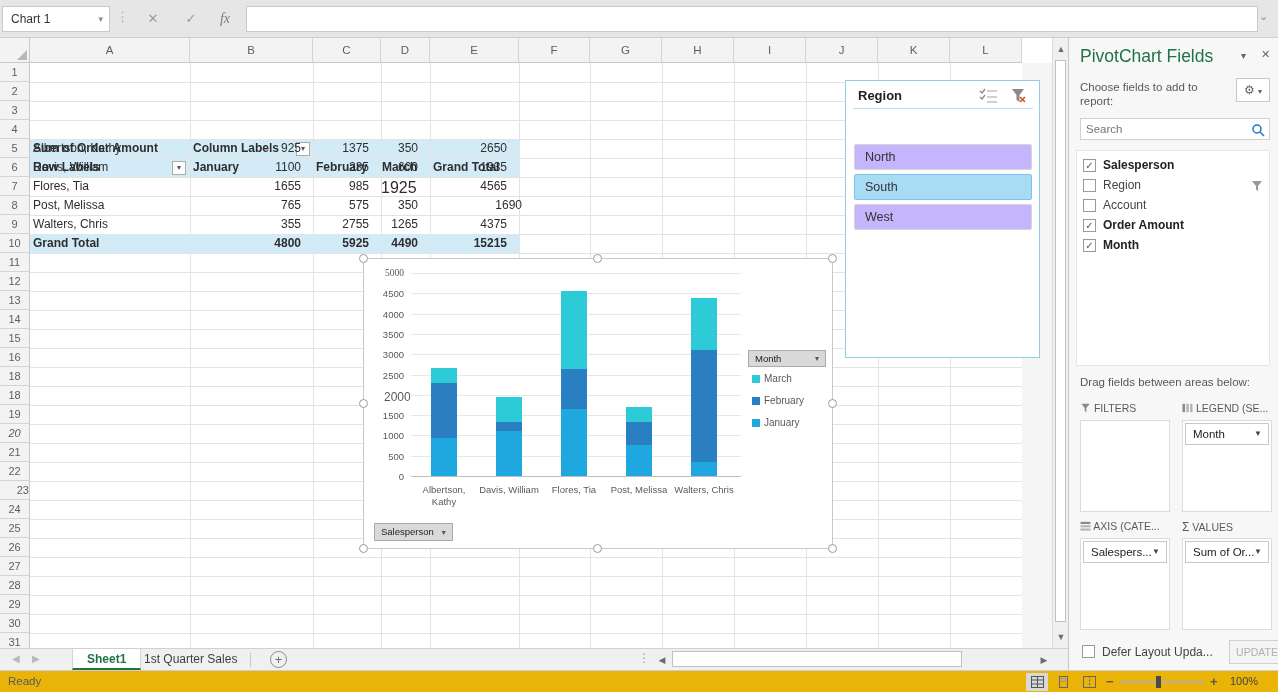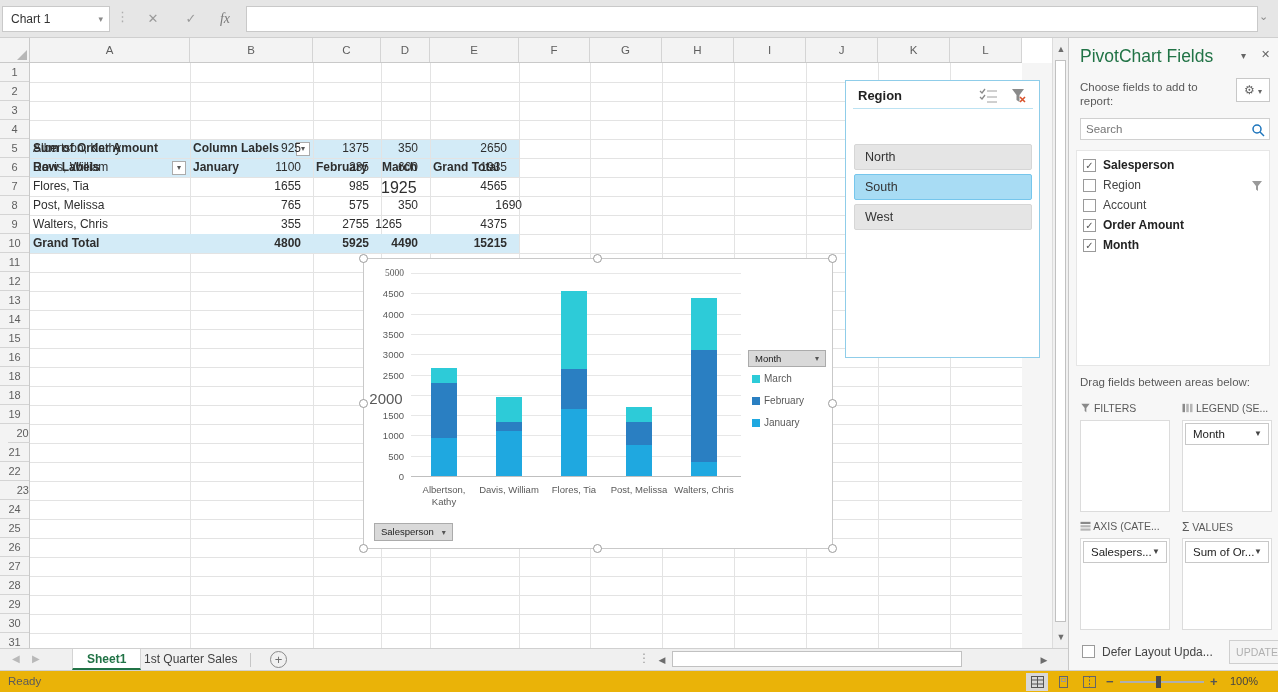--- a/index.html
+++ b/index.html
@@ -27,21 +27,21 @@
   .bold { font-weight:bold; }
   .ddbtn { position:absolute; width:14px; height:14px; background:#fff; border:1px solid #ababab; color:#555; font-size:8px; text-align:center; line-height:12px; }
   
   #vscroll { left:1052px; top:38px; width:16px; height:610px; background:#f0f0f0; border-left:1px solid #dcdcdc; }
   .sarrow { position:absolute; color:#6d6d6d; font-size:9px; width:16px; text-align:center; }
   #vthumb { position:absolute; left:2px; top:22px; width:11px; height:562px; background:#fff; border:1px solid #c1c1c1; }
   
   #slicer { left:845px; top:80px; width:195px; height:278px; background:#fff; border:1px solid #8fcde9; z-index:6; }
   #slicer-title { position:absolute; left:12px; top:7px; font-size:13px; font-weight:bold; color:#222; }
   #slicer-hr { position:absolute; left:7px; top:27px; width:180px; height:1px; background:#bce2f2; }
-  .slicer-item { position:absolute; left:8px; width:178px; height:26px; border-radius:2px; font-size:12.5px; color:#333; line-height:25px; padding-left:10px; background:#e5e5e5; border:1px solid #d6d6d6; }
+  .slicer-item { position:absolute; left:8px; width:178px; height:26px; border-radius:2px; font-size:12.5px; color:#333; line-height:25px; padding-left:10px; background:#c4b5fd; border:1px solid #d6d6d6; }
   .slicer-item.sel { background:#a8dcf4; border-color:#76c6ec; }
   .slicer-icon { position:absolute; top:6px; width:20px; height:18px; }
   
   #chart { left:363px; top:258px; width:470px; height:291px; background:#fff; border:1px solid #c9c9c9; z-index:5; }
   .handle { position:absolute; width:9px; height:9px; border-radius:50%; background:#fff; border:1.5px solid #9b9b9b; z-index:7; }
   .fieldbtn { position:absolute; background:#d9d9d9; border:1px solid #ababab; font-size:9.5px; color:#222; line-height:15px; padding:0 6px; white-space:nowrap; }
   .fieldbtn .dd { color:#555; font-size:8px; margin-left:8px; }
   .legsq { display:inline-block; width:8px; height:8px; margin-right:4px; vertical-align:-1px; }
   
   #pane { left:1069px; top:38px; width:209px; height:632px; background:#f7f7f7; }
@@ -130,21 +130,21 @@
       <div style="position: absolute; left: 0px; top: 171px; width: 29px; height: 19px; text-align: center; font-size: 11px; color: rgb(94, 94, 94); line-height: 19px; border-bottom: 1px solid rgb(212, 212, 212);">10</div>
       <div style="position: absolute; left: 0px; top: 190px; width: 29px; height: 19px; text-align: center; font-size: 11px; color: rgb(94, 94, 94); line-height: 19px; border-bottom: 1px solid rgb(212, 212, 212);">11</div>
       <div style="position: absolute; left: 0px; top: 209px; width: 29px; height: 19px; text-align: center; font-size: 11px; color: rgb(94, 94, 94); line-height: 19px; border-bottom: 1px solid rgb(212, 212, 212);">12</div>
       <div style="position: absolute; left: 0px; top: 228px; width: 29px; height: 19px; text-align: center; font-size: 11px; color: rgb(94, 94, 94); line-height: 19px; border-bottom: 1px solid rgb(212, 212, 212);">13</div>
       <div style="position: absolute; left: 0px; top: 247px; width: 29px; height: 19px; text-align: center; font-size: 11px; color: rgb(94, 94, 94); line-height: 19px; border-bottom: 1px solid rgb(212, 212, 212);">14</div>
       <div style="position: absolute; left: 0px; top: 266px; width: 29px; height: 19px; text-align: center; font-size: 11px; color: rgb(94, 94, 94); line-height: 19px; border-bottom: 1px solid rgb(212, 212, 212);">15</div>
       <div style="position: absolute; left: 0px; top: 285px; width: 29px; height: 19px; text-align: center; font-size: 11px; color: rgb(94, 94, 94); line-height: 19px; border-bottom: 1px solid rgb(212, 212, 212);">16</div>
       <div style="position: absolute; left: 0px; top: 304px; width: 29px; height: 19px; text-align: center; font-size: 11px; color: rgb(94, 94, 94); line-height: 19px; border-bottom: 1px solid rgb(212, 212, 212);">18</div>
       <div style="position: absolute; left: 0px; top: 323px; width: 29px; height: 19px; text-align: center; font-size: 11px; color: rgb(94, 94, 94); line-height: 19px; border-bottom: 1px solid rgb(212, 212, 212);">18</div>
       <div style="position: absolute; left: 0px; top: 342px; width: 29px; height: 19px; text-align: center; font-size: 11px; color: rgb(94, 94, 94); line-height: 19px; border-bottom: 1px solid rgb(212, 212, 212);">19</div>
-      <div style="position: absolute; left: 8px; top: 361px; width: 29px; height: 19px; text-align: center; font-size: 11px; color: rgb(94, 94, 94); line-height: 19px; border-bottom: 1px solid rgb(212, 212, 212);">20</div>
+      <div style="position: absolute; left: 0px; top: 361px; width: 29px; height: 19px; text-align: center; font-size: 11px; color: rgb(94, 94, 94); line-height: 19px; border-bottom: 1px solid rgb(212, 212, 212); font-style: italic;">20</div>
       <div style="position: absolute; left: 0px; top: 380px; width: 29px; height: 19px; text-align: center; font-size: 11px; color: rgb(94, 94, 94); line-height: 19px; border-bottom: 1px solid rgb(212, 212, 212);">21</div>
       <div style="position: absolute; left: 0px; top: 399px; width: 29px; height: 19px; text-align: center; font-size: 11px; color: rgb(94, 94, 94); line-height: 19px; border-bottom: 1px solid rgb(212, 212, 212);">22</div>
       <div style="position: absolute; left: 0px; top: 418px; width: 29px; height: 19px; text-align: right; font-size: 11px; color: rgb(94, 94, 94); line-height: 19px; border-bottom: 1px solid rgb(212, 212, 212);">23</div>
       <div style="position: absolute; left: 0px; top: 437px; width: 29px; height: 19px; text-align: center; font-size: 11px; color: rgb(94, 94, 94); line-height: 19px; border-bottom: 1px solid rgb(212, 212, 212);">24</div>
       <div style="position: absolute; left: 0px; top: 456px; width: 29px; height: 19px; text-align: center; font-size: 11px; color: rgb(94, 94, 94); line-height: 19px; border-bottom: 1px solid rgb(212, 212, 212);">25</div>
       <div style="position: absolute; left: 0px; top: 475px; width: 29px; height: 19px; text-align: center; font-size: 11px; color: rgb(94, 94, 94); line-height: 19px; border-bottom: 1px solid rgb(212, 212, 212);">26</div>
       <div style="position: absolute; left: 0px; top: 494px; width: 29px; height: 19px; text-align: center; font-size: 11px; color: rgb(94, 94, 94); line-height: 19px; border-bottom: 1px solid rgb(212, 212, 212);">27</div>
       <div style="position: absolute; left: 0px; top: 513px; width: 29px; height: 19px; text-align: center; font-size: 11px; color: rgb(94, 94, 94); line-height: 19px; border-bottom: 1px solid rgb(212, 212, 212);">28</div>
       <div style="position: absolute; left: 0px; top: 532px; width: 29px; height: 19px; text-align: center; font-size: 11px; color: rgb(94, 94, 94); line-height: 19px; border-bottom: 1px solid rgb(212, 212, 212);">29</div>
       <div style="position: absolute; left: 0px; top: 551px; width: 29px; height: 19px; text-align: center; font-size: 11px; color: rgb(94, 94, 94); line-height: 19px; border-bottom: 1px solid rgb(212, 212, 212);">30</div>
@@ -221,21 +221,21 @@
       <div style="position: absolute; left: 351px; top: 116px; width: 43px; font-size: 16px; color: rgb(46, 46, 46); text-align: left; padding-right: 6px;">1925</div>
       <div style="position: absolute; left: 400px; top: 116px; width: 83px; font-size: 12px; color: rgb(46, 46, 46); text-align: right; padding-right: 6px;">4565</div>
       <div style="position: absolute; left: 3px; top: 135px; width: 154px; font-size: 12px; color: rgb(46, 46, 46); white-space: nowrap;">Post, Melissa</div>
       <div style="position: absolute; left: 160px; top: 135px; width: 117px; font-size: 12px; color: rgb(46, 46, 46); text-align: right; padding-right: 6px;">765</div>
       <div style="position: absolute; left: 283px; top: 135px; width: 62px; font-size: 12px; color: rgb(46, 46, 46); text-align: right; padding-right: 6px;">575</div>
       <div style="position: absolute; left: 351px; top: 135px; width: 43px; font-size: 12px; color: rgb(46, 46, 46); text-align: right; padding-right: 6px;">350</div>
       <div style="position: absolute; left: 400px; top: 135px; width: 83px; font-size: 12px; color: rgb(46, 46, 46); text-align: right; padding-right: 6px; margin-left: 15px;">1690</div>
       <div style="position: absolute; left: 3px; top: 154px; width: 154px; font-size: 12px; color: rgb(46, 46, 46); white-space: nowrap;">Walters, Chris</div>
       <div style="position: absolute; left: 160px; top: 154px; width: 117px; font-size: 12px; color: rgb(46, 46, 46); text-align: right; padding-right: 6px;">355</div>
       <div style="position: absolute; left: 283px; top: 154px; width: 62px; font-size: 12px; color: rgb(46, 46, 46); text-align: right; padding-right: 6px;">2755</div>
-      <div style="position: absolute; left: 335px; top: 154px; width: 43px; font-size: 12px; color: rgb(46, 46, 46); text-align: right; padding-right: 6px;">1265</div>
+      <div style="position: absolute; left: 351px; top: 154px; width: 43px; font-size: 12px; color: rgb(46, 46, 46); text-align: right; padding-right: 6px;">1265</div>
       <div style="position: absolute; left: 400px; top: 154px; width: 83px; font-size: 12px; color: rgb(46, 46, 46); text-align: right; padding-right: 6px;">4375</div>
       <div style="position: absolute; left: 0px; top: 171px; width: 489px; height: 19px; background: rgb(211, 235, 247);"></div>
       <div style="position: absolute; left: 3px; top: 173px; width: 154px; font-size: 12px; font-weight: bold; color: rgb(46, 46, 46);">Grand Total</div>
       <div style="position: absolute; left: 160px; top: 173px; width: 117px; font-size: 12px; font-weight: bold; color: rgb(46, 46, 46); text-align: right; padding-right: 6px;">4800</div>
       <div style="position: absolute; left: 283px; top: 173px; width: 62px; font-size: 12px; font-weight: bold; color: rgb(46, 46, 46); text-align: right; padding-right: 6px;">5925</div>
       <div style="position: absolute; left: 351px; top: 173px; width: 43px; font-size: 12px; font-weight: bold; color: rgb(46, 46, 46); text-align: right; padding-right: 6px;">4490</div>
       <div style="position: absolute; left: 400px; top: 173px; width: 83px; font-size: 12px; font-weight: bold; color: rgb(46, 46, 46); text-align: right; padding-right: 6px;">15215</div>
     </div>
 </div>
 
@@ -272,21 +272,21 @@
   <div class="fieldbtn" style="left:384px;top:91px;width:78px"><span>Month</span><span class="dd" style="float:right">▾</span></div>
   <div class="fieldbtn" style="left:10px;top:264px"><span>Salesperson</span><span class="dd">▾</span></div>
 <div style="position: absolute; left: 4px; top: 212px; width: 36px; text-align: right; font-size: 9.5px; color: rgb(89, 89, 89);">0</div>
     <div style="position: absolute; left: 47px; top: 196.7px; width: 330px; height: 1px; background: rgb(231, 231, 231);"></div>
     <div style="position: absolute; left: 4px; top: 191.7px; width: 36px; text-align: right; font-size: 9.5px; color: rgb(89, 89, 89);">500</div>
     <div style="position: absolute; left: 47px; top: 176.4px; width: 330px; height: 1px; background: rgb(231, 231, 231);"></div>
     <div style="position: absolute; left: 4px; top: 171.4px; width: 36px; text-align: right; font-size: 9.5px; color: rgb(89, 89, 89);">1000</div>
     <div style="position: absolute; left: 47px; top: 156.1px; width: 330px; height: 1px; background: rgb(231, 231, 231);"></div>
     <div style="position: absolute; left: 4px; top: 151.1px; width: 36px; text-align: right; font-size: 9.5px; color: rgb(89, 89, 89);">1500</div>
     <div style="position: absolute; left: 47px; top: 135.8px; width: 330px; height: 1px; background: rgb(231, 231, 231);"></div>
-    <div style="position: absolute; left: 4px; top: 130.8px; width: 36px; text-align: center; font-size: 15px; color: rgb(89, 89, 89);">2000</div>
+    <div style="position: absolute; left: 20px; top: 130.8px; width: 36px; text-align: left; font-size: 12px; color: rgb(89, 89, 89);">2000</div>
     <div style="position: absolute; left: 47px; top: 115.5px; width: 330px; height: 1px; background: rgb(231, 231, 231);"></div>
     <div style="position: absolute; left: 4px; top: 110.5px; width: 36px; text-align: right; font-size: 9.5px; color: rgb(89, 89, 89);">2500</div>
     <div style="position: absolute; left: 47px; top: 95.2px; width: 330px; height: 1px; background: rgb(231, 231, 231);"></div>
     <div style="position: absolute; left: 4px; top: 90.2px; width: 36px; text-align: right; font-size: 9.5px; color: rgb(89, 89, 89);">3000</div>
     <div style="position: absolute; left: 47px; top: 74.9px; width: 330px; height: 1px; background: rgb(231, 231, 231);"></div>
     <div style="position: absolute; left: 4px; top: 69.9px; width: 36px; text-align: right; font-size: 9.5px; color: rgb(89, 89, 89);">3500</div>
     <div style="position: absolute; left: 47px; top: 54.6px; width: 330px; height: 1px; background: rgb(231, 231, 231);"></div>
     <div style="position: absolute; left: 4px; top: 49.6px; width: 36px; text-align: right; font-size: 9.5px; color: rgb(89, 89, 89);">4000</div>
     <div style="position: absolute; left: 47px; top: 34.3px; width: 330px; height: 1px; background: rgb(231, 231, 231);"></div>
     <div style="position: absolute; left: 4px; top: 29.3px; width: 36px; text-align: right; font-size: 9.5px; color: rgb(89, 89, 89);">4500</div>

